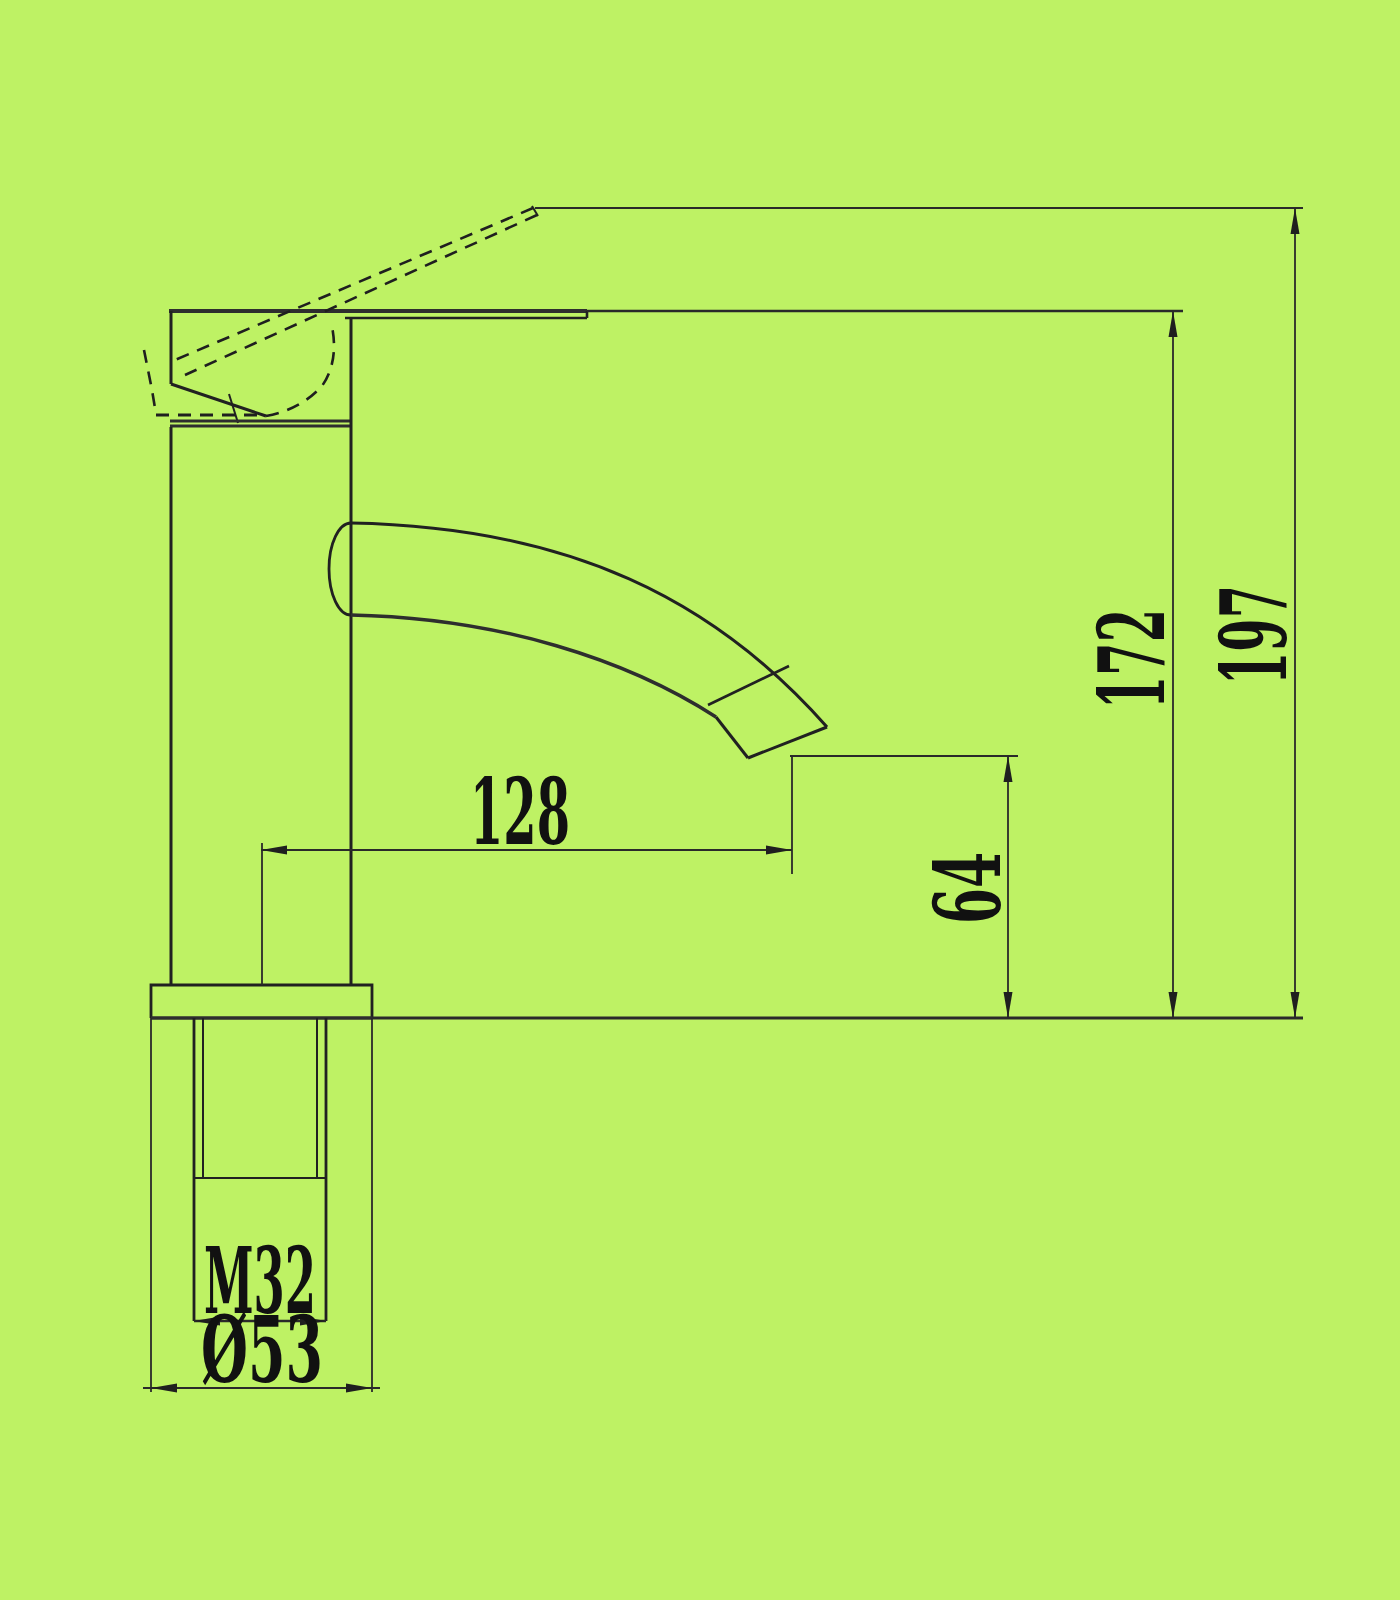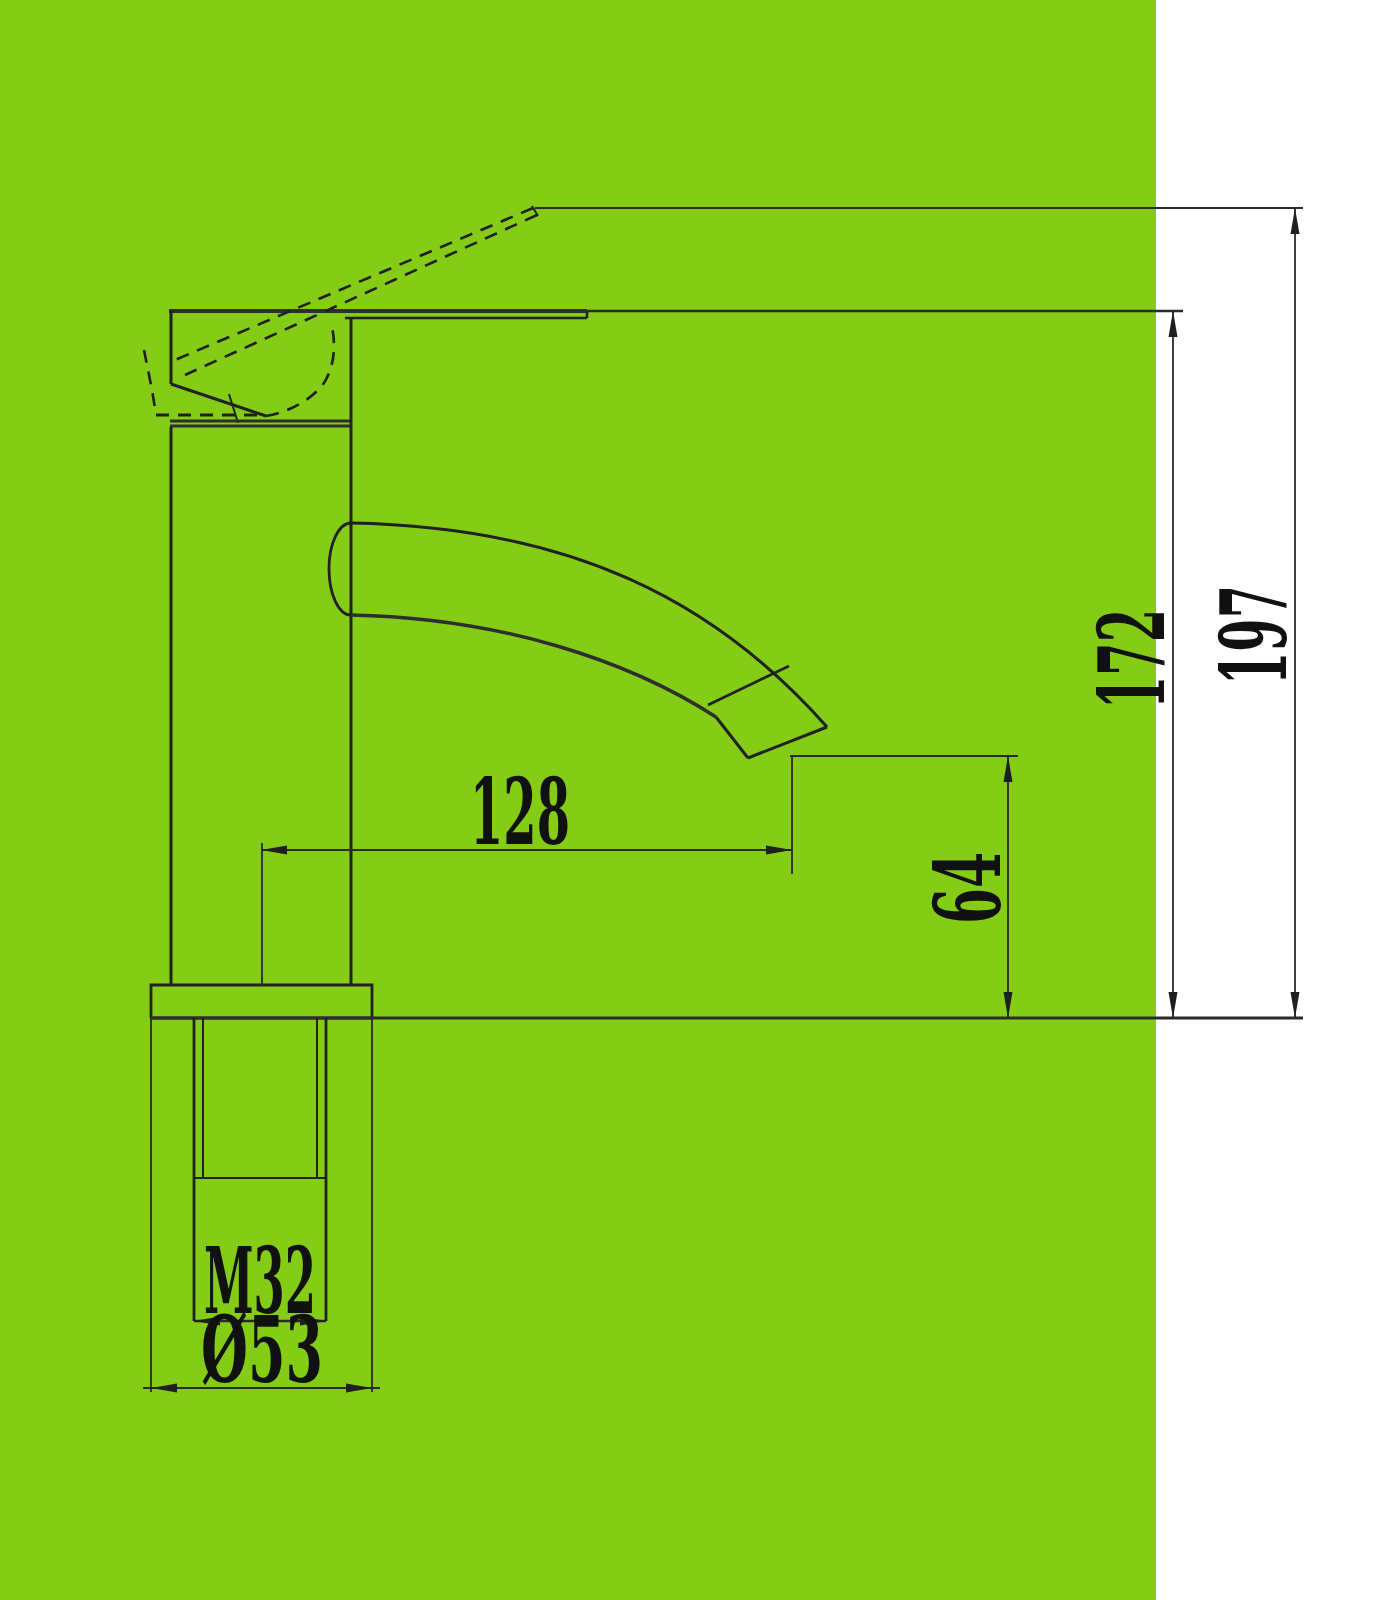--- a/index.html
+++ b/index.html
@@ -5,23 +5,23 @@
   html, body {
     margin: 0;
     padding: 0;
     background: #ffffff;
     width: 1400px;
     height: 1600px;
     overflow: hidden;
   }
   .stage {
     position: relative;
-    width: 1156px;
+    width: 1400px;
     height: 1600px;
-    background: #84cc16;
+    background: #bef264;
   }
   svg { display: block; }
   .outline   { stroke: #212121; fill: none; stroke-linecap: butt; }
   .heavy     { stroke: #2e2e2e; fill: none; }
   .thin      { stroke: #2a2a2a; fill: none; }
   .dashedln  { stroke: #1f1f1f; fill: none; stroke-dasharray: 13 9; }
   .arrow     { fill: #1f1f1f; stroke: none; }
   .dimtext {
     font-family: "DejaVu Serif", "Liberation Serif", serif;
     font-weight: bold;

